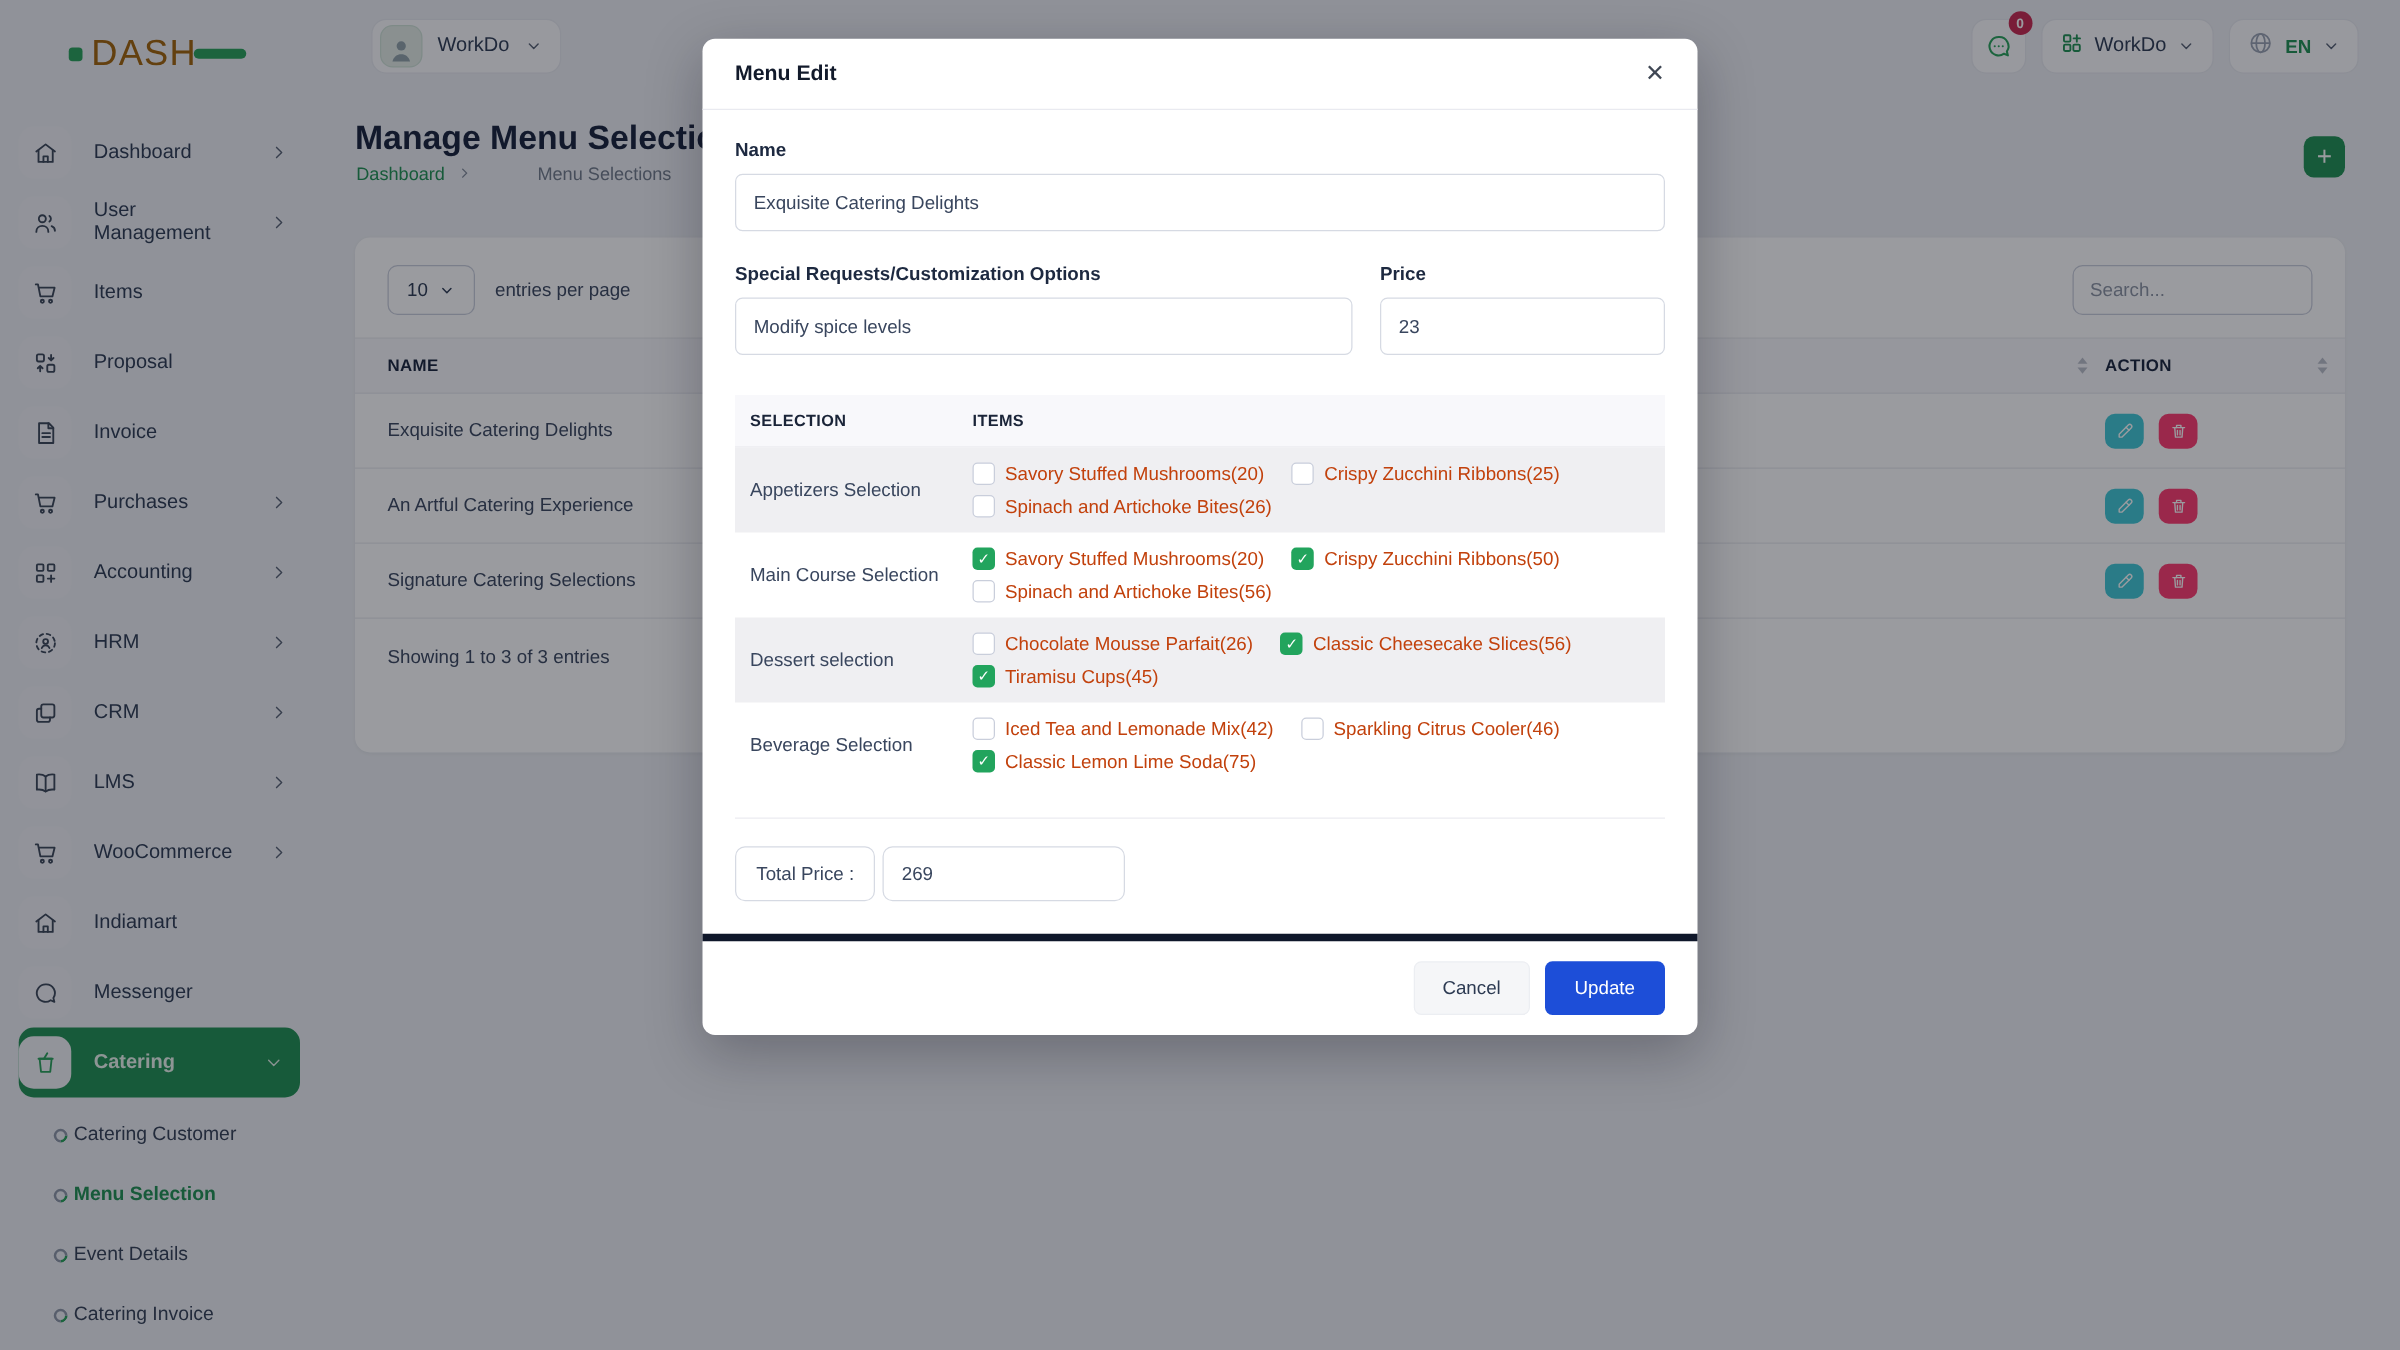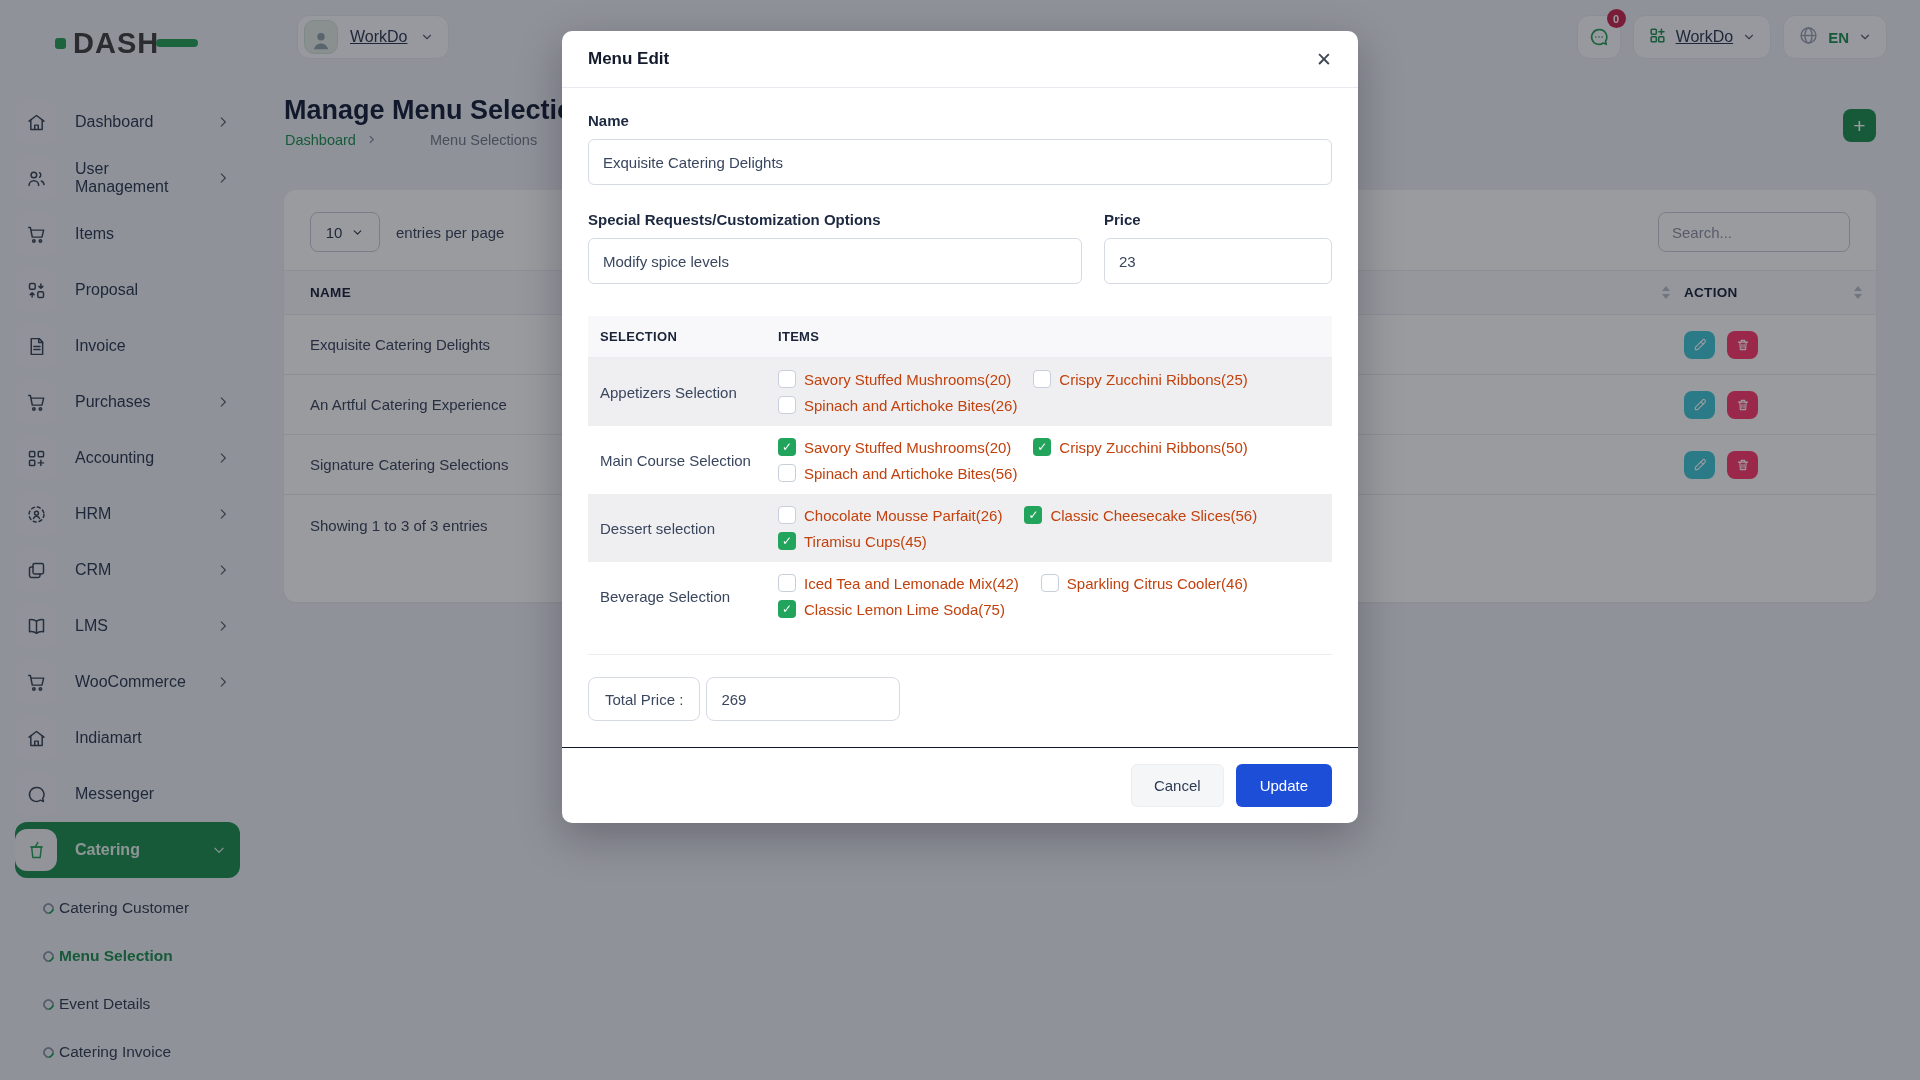--- a/index.html
+++ b/index.html
@@ -4,21 +4,21 @@
 <style>
   * { margin:0; padding:0; box-sizing:border-box; }
   html,body { width:1920px; height:1080px; overflow:hidden; }
   body { font-family:"Liberation Sans","DejaVu Sans",sans-serif; background:#eef0f4; color:#39465e; }
   .app { position:relative; width:1920px; height:1080px; }
 
   
   .sidebar { position:absolute; left:0; top:0; width:252px; height:1080px; padding:16px 12px 0 15px; }
   .logo { display:flex; align-items:center; gap:7px; padding:6px 0 0 40px; height:48px; }
   .logo-dot { width:11px; height:11px; border-radius:3px; background:#27a158; }
-  .logo-text { font-size:29px; font-weight:700; letter-spacing:1px; color:#404040; }
+  .logo-text { font-size:29px; font-weight:400; letter-spacing:1px; color:#a16207; }
   .logo-bar { width:42px; height:8px; border-radius:4px; background:#27a158; margin-left:-10px; }
   .nav { margin-top:30px; display:flex; flex-direction:column; }
   .nav-item { display:flex; align-items:center; gap:18px; height:56px; padding:0 10px 0 0; cursor:pointer; border-radius:10px; }
   .nav-chip { width:42px; height:42px; min-width:42px; border-radius:12px; background:#f1f2f6; display:flex; align-items:center; justify-content:center; }
   .nav-chip svg { width:21px; height:21px; stroke:#3a4557; fill:none; stroke-width:1.7; stroke-linecap:round; stroke-linejoin:round; }
   .nav-label { font-size:16px; font-weight:500; color:#2c3a52; }
   .nav-chevron { margin-left:auto; display:flex; }
   .nav-chevron svg { width:14px; height:14px; stroke:#556072; fill:none; stroke-width:2; stroke-linecap:round; stroke-linejoin:round; }
   .nav-item.active { background:#1e8a4c; background:#1f9150; height:56px; }
   .nav-item.active { background:#1e9051; border-radius:12px; padding-right:14px; }
@@ -29,21 +29,21 @@
   .subnav { display:flex; flex-direction:column; margin-top:6px; }
   .sub-item { display:flex; align-items:center; gap:5px; height:48px; padding-left:28px; cursor:pointer; }
   .sub-bullet { width:11px; height:11px; border-radius:50%; border:2px solid #8d97a8; border-bottom-color:#27a158; transform:rotate(-45deg); }
   .sub-label { font-size:15.5px; font-weight:500; color:#333f55; }
   .sub-item.active .sub-label { color:#1e9051; font-weight:700; }
 
   
   .profile-chip { position:absolute; left:297px; top:15px; height:44px; background:#fbfbfd; border:1px solid #e7e9ef; border-radius:12px; display:flex; align-items:center; gap:12px; padding:0 14px 0 6px; cursor:pointer; }
   .avatar { width:34px; height:34px; border-radius:10px; background:#e3ece6; border:1px solid #cfe2d6; display:flex; align-items:flex-end; justify-content:center; overflow:hidden; }
   .avatar svg { width:26px; height:26px; fill:#8fa0a8; }
-  .chip-label { font-size:16px; font-weight:500; color:#2c3a52;text-decoration:underline; }
+  .chip-label { font-size:16px; font-weight:500; color:#2c3a52; }
   .caret { display:flex; }
   .caret svg { width:14px; height:14px; stroke:#556072; fill:none; stroke-width:2; stroke-linecap:round; stroke-linejoin:round; }
   .topbar-right { position:absolute; right:33px; top:15px; display:flex; align-items:center; gap:12px; }
   .icon-chip { position:relative; width:44px; height:44px; background:#fbfbfd; border:1px solid #e7e9ef; border-radius:12px; display:flex; align-items:center; justify-content:center; cursor:pointer; }
   .icon-chip svg { width:22px; height:22px; stroke:#27a158; fill:none; stroke-width:1.8; stroke-linecap:round; stroke-linejoin:round; }
   .badge { position:absolute; top:-7px; right:-6px; min-width:19px; height:19px; border-radius:10px; background:#c7274e; color:#fff; font-size:11px; font-weight:700; display:flex; align-items:center; justify-content:center; padding:0 5px; }
   .pill-chip { height:44px; background:#fbfbfd; border:1px solid #e7e9ef; border-radius:12px; display:flex; align-items:center; gap:9px; padding:0 14px; cursor:pointer; }
   .pill-chip .grid-ic svg { width:19px; height:19px; stroke:#1e9051; fill:none; stroke-width:1.9; stroke-linecap:round; stroke-linejoin:round; }
   .pill-chip .globe-ic svg { width:21px; height:21px; stroke:#98a1b1; fill:none; stroke-width:1.6; }
   .lang-label { color:#1e9051; font-weight:700; font-size:15px; }
@@ -108,21 +108,21 @@
   .check-item { display:flex; align-items:center; gap:8px; cursor:pointer; }
   .cbox { width:18px; height:18px; min-width:18px; border-radius:4px; border:1.5px solid #c9cedb; background:#fff; display:flex; align-items:center; justify-content:center; }
   .cbox.checked { border:none; background:#22a45d; color:#fff; font-size:12px; font-weight:700; }
   .cbox.checked::after { content:"\2713"; }
   .clabel { font-size:15px; color:#c2410c; }
 
   .total-divider { height:1px; background:#ececf1; margin-top:24px; }
   .total-row { display:flex; margin-top:22px;align-items:center; }
   .total-label { height:44px; border:1px solid #d6dae3; border-radius:8px; display:flex; align-items:center; padding:0 16px; font-size:15px; color:#39465e; }
   .total-input { width:194px; height:44px; border:1px solid #d6dae3; border-radius:8px; margin-left:6px; padding:0 14px; font-size:15px; color:#39465e; font-family:inherit; }
-  .modal-foot { border-top:1px solid #0f172a; padding:16px 26px; display:flex; justify-content:flex-end; gap:12px; }
+  .modal-foot { border-top:6px solid #0f172a; padding:16px 26px; display:flex; justify-content:flex-end; gap:12px; }
   .btn { border:none; border-radius:6px; font-size:15px; font-family:inherit; padding:12px 22px; cursor:pointer; }
   .btn-cancel { background:#f5f6f8; color:#2c3a52; border:1px solid #eceef2; }
   .btn-update { background:#1d4ed8; color:#fff; padding:12px 24px; }
 </style>
 </head>
 <body>
 
 <div class="app">
 
   <aside class="sidebar">

